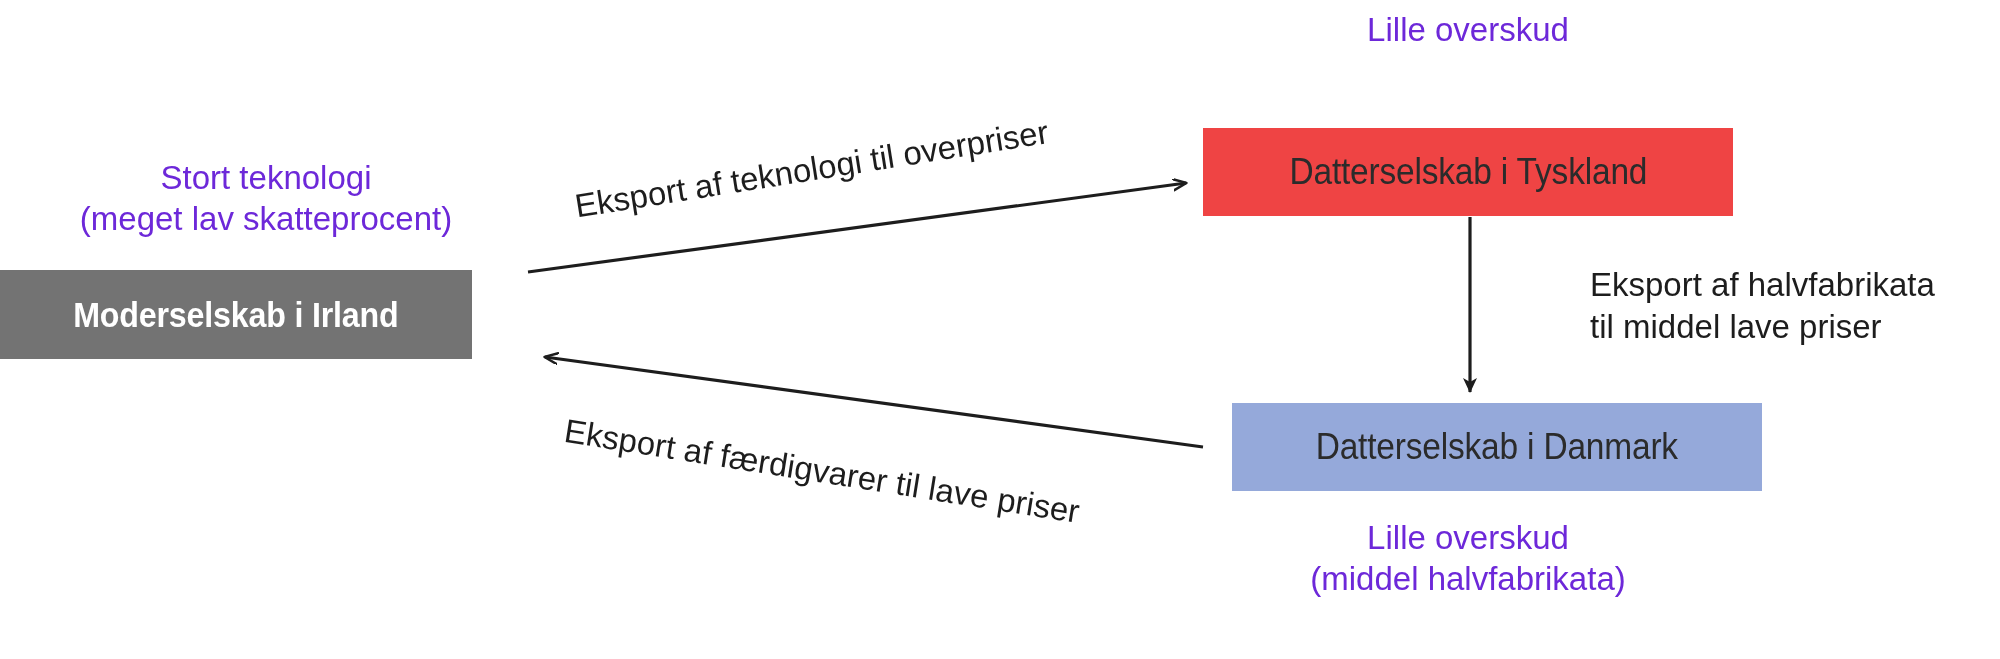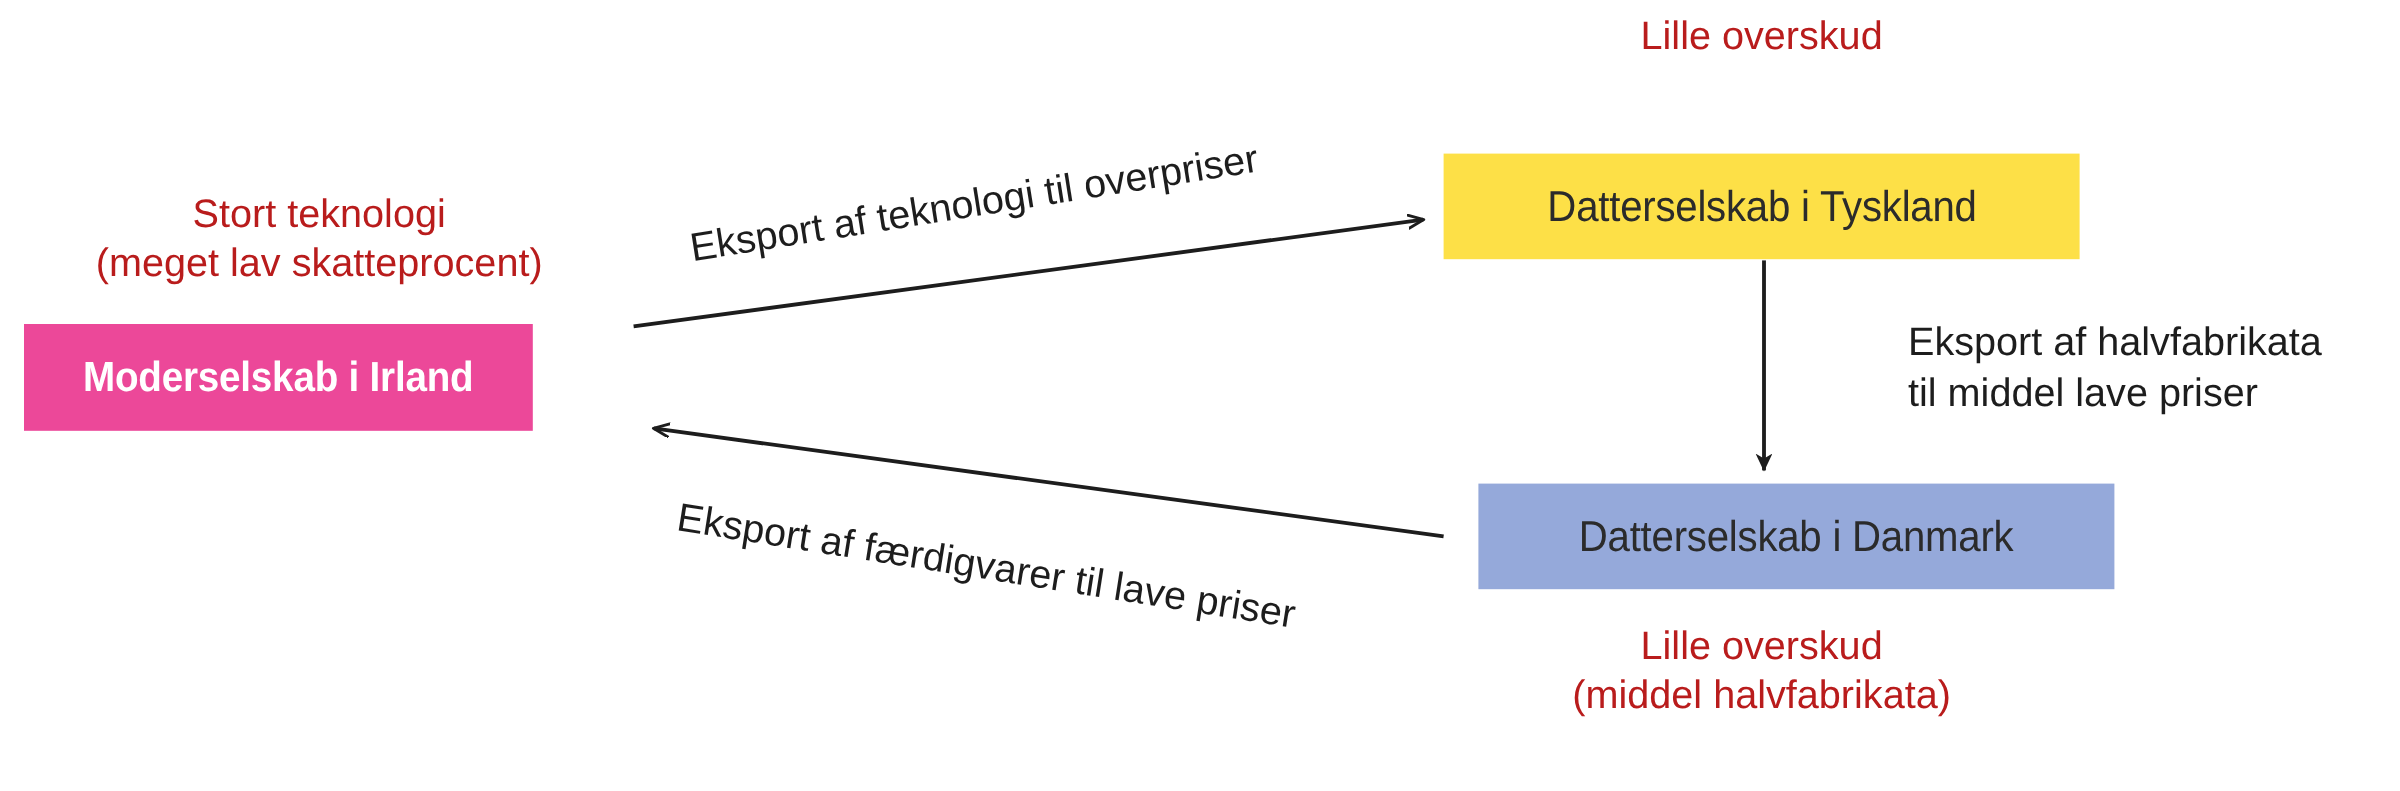--- a/index.html
+++ b/index.html
@@ -33,40 +33,39 @@
   }
   .node-label {
     white-space: nowrap;
     letter-spacing: -0.2px;
   }
 
   
   #box-parent {
     left: 0px;
     top: 270px;
-    width: 424px;
+    width: 472px;
     height: 89px;
-    background: #ec4899;
-    margin-left: 20px;
+    background: #737373;
   }
   #box-parent .node-label {
     color: #ffffff;
     font-size: 35px;
     font-weight: bold;
     font-family: "Liberation Sans Narrow", "Liberation Sans", sans-serif;
     transform: scaleX(0.92);
   }
 
   
   #box-germany {
     left: 1203px;
     top: 128px;
     width: 530px;
     height: 88px;
-    background: #fde047;
+    background: #ef4444;
   }
   #box-denmark {
     left: 1203px;
     top: 403px;
     width: 530px;
     height: 88px;
     background: #95a9da;
     margin-left: 29px;
   }
   #box-germany .node-label,
@@ -74,21 +73,21 @@
     color: #2b2b2b;
     font-size: 36px;
     font-weight: normal;
     font-family: "Liberation Sans Narrow", "Liberation Sans", sans-serif;
     transform: scaleX(0.93);
   }
 
   
   .annot {
     position: absolute;
-    color: #b91c1c;
+    color: #6d28d9;
     font-size: 33px;
     line-height: 1.24;
     text-align: center;
     font-family: "Liberation Sans Narrow", "Liberation Sans", sans-serif;
     white-space: nowrap;
   }
   #annot-parent  { left: 6px;    top: 158px; width: 520px; }
   #annot-germany { left: 1203px; top: 10px;  width: 530px; }
   #annot-denmark { left: 1203px; top: 518px; width: 530px; }
 

